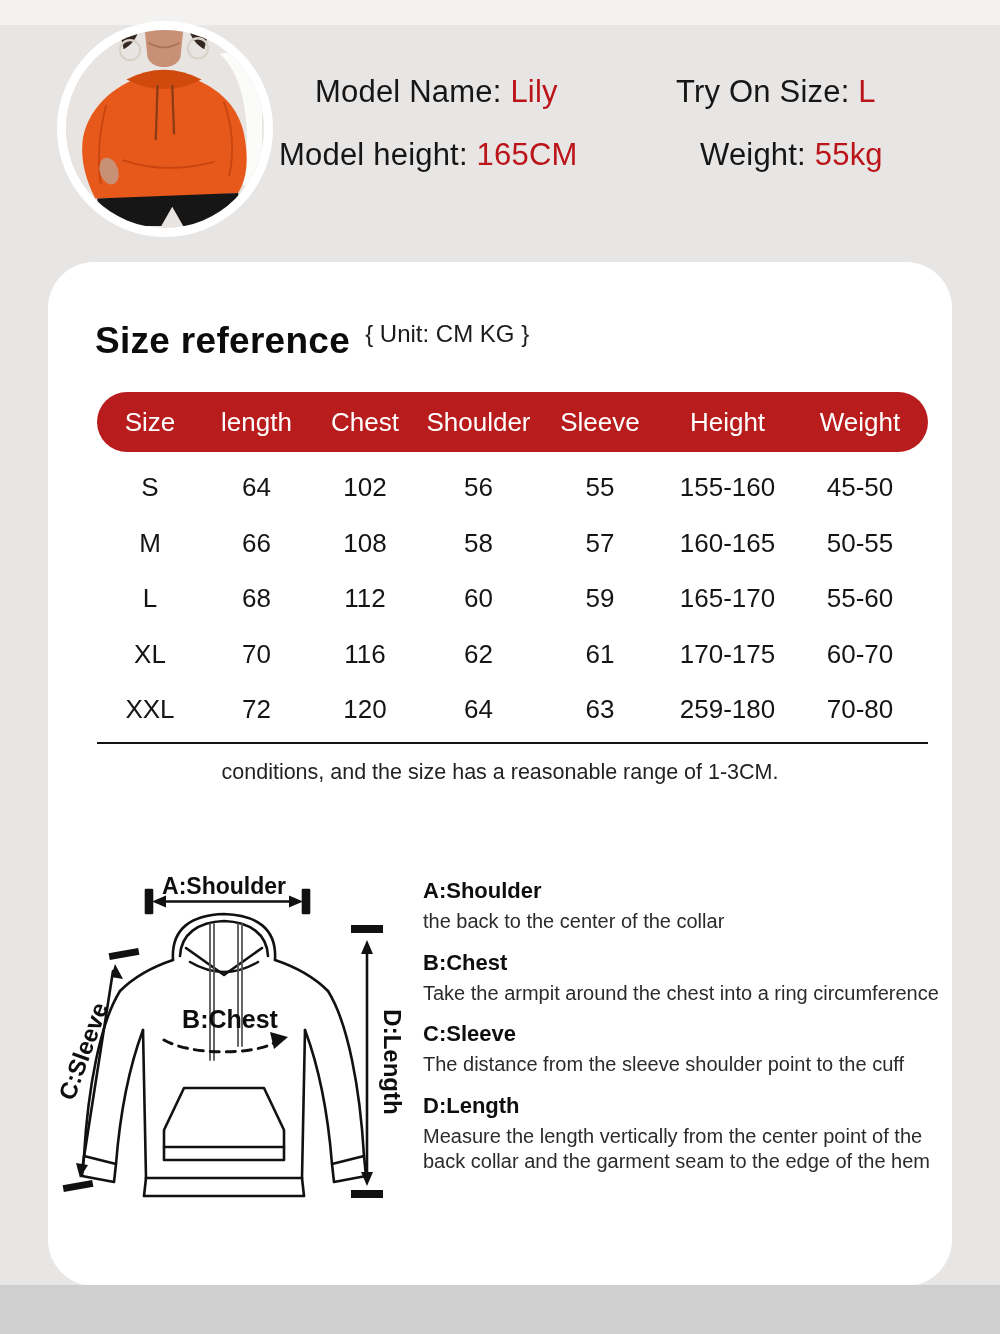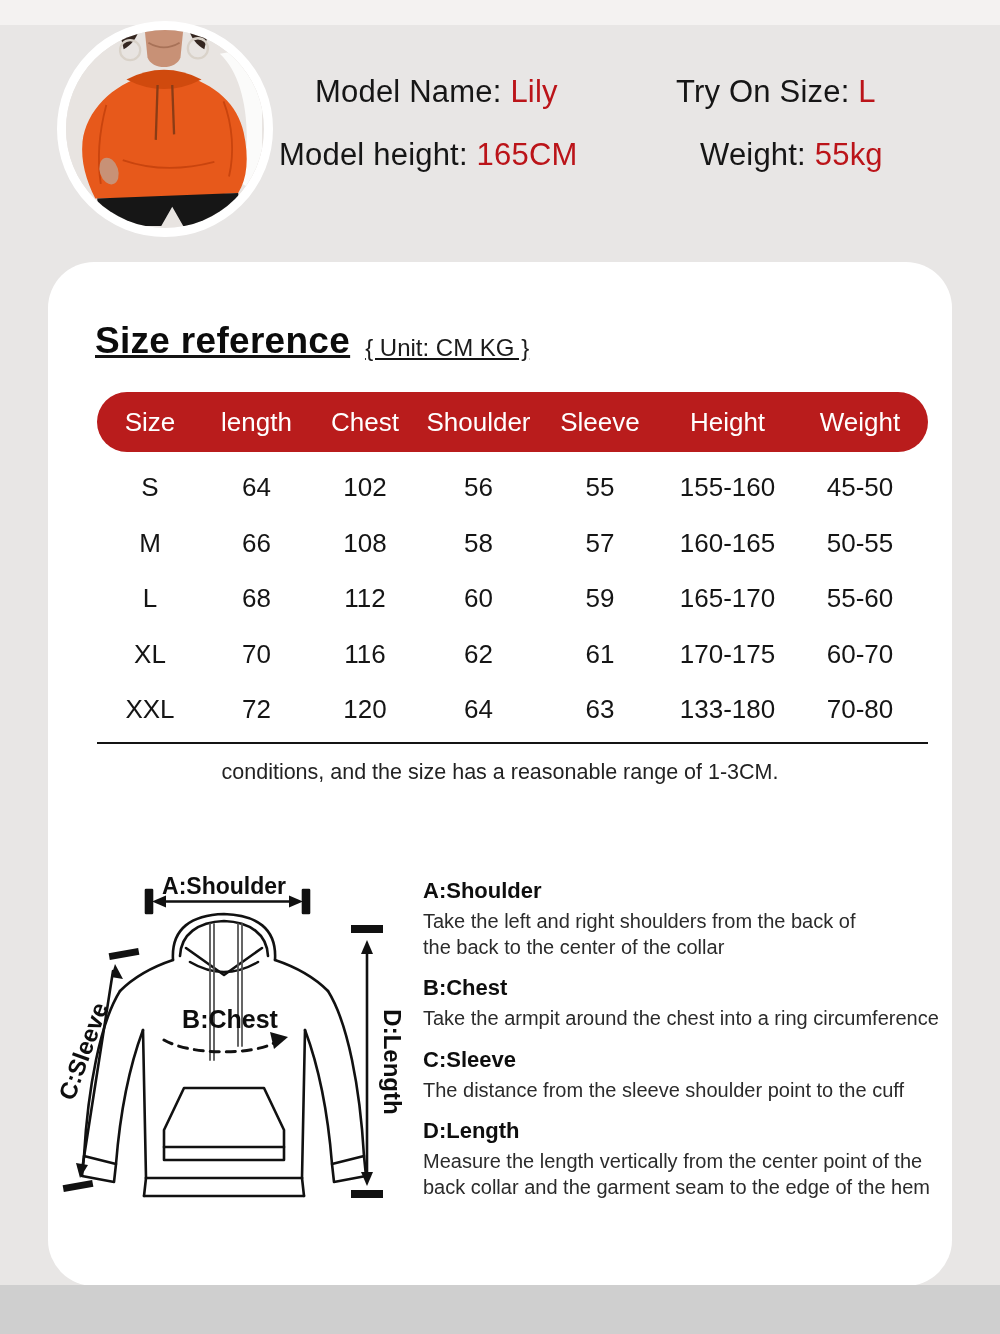--- a/index.html
+++ b/index.html
@@ -13,21 +13,21 @@
   .info{position:absolute;font-size:31px;letter-spacing:.2px;color:#161616;white-space:nowrap;}
   .info .val{color:#bb1419;}
   .info-name{left:315px;top:74px;}
   .info-size{left:676px;top:74px;}
   .info-height{left:279px;top:137px;text-align:right;}
   .info-weight{left:700px;top:137px;}
 
   
   .card{position:absolute;left:48px;top:262px;width:904px;height:1024px;background:#ffffff;border-radius:46px;}
 
-  .title-row{position:absolute;left:95px;top:320px;display:flex;align-items:flex-end;text-decoration:underline;}
+  .title-row{position:absolute;left:95px;top:320px;display:flex;align-items:flex-start;}
   .title-row h1{margin:0;font-size:37px;font-weight:bold;color:#0c0c0c;letter-spacing:.3px;}
   .unit-note{margin-left:15px;font-size:24px;color:#1c1c1c;}
 
   .grid7{display:grid;grid-template-columns:106px 107px 110px 117px 126px 129px 136px;
          justify-items:center;align-items:center;}
   .thead{position:absolute;left:97px;top:392px;width:831px;height:60px;background:#b91c1c;
          border-radius:31px;color:#ffffff;font-size:26px;}
   .tbody{position:absolute;left:97px;top:460px;width:831px;font-size:26px;color:#151515;}
   .tr{height:55.5px;}
   .divider{position:absolute;left:97px;top:742px;width:831px;height:2px;background:#141414;}
@@ -128,21 +128,21 @@
       <div>61</div>
       <div>170-175</div>
       <div>60-70</div>
     </div>
     <div class="tr grid7">
       <div>XXL</div>
       <div>72</div>
       <div>120</div>
       <div>64</div>
       <div>63</div>
-      <div>133-180</div>
+      <div>259-180</div>
       <div>70-80</div>
     </div>
   </div>
 
   <div class="divider"></div>
 
   <div class="tips">
     <div>conditions, and the size has a reasonable range of 1-3CM.</div>
   </div>
 
@@ -204,21 +204,20 @@
       <text x="184" y="36" font-size="23" text-anchor="middle">A:Shoulder</text>
       <text x="190" y="170" font-size="25" text-anchor="middle">B:Chest</text>
       <text x="51" y="196" font-size="24" text-anchor="middle" transform="rotate(-70 51 196)">C:Sleeve</text>
       <text x="344" y="204" font-size="24" text-anchor="middle" transform="rotate(90 344 204)">D:Length</text>
     </g>
   </svg>
 
   <div class="guide">
     <div class="guide-block">
       <h3>A:Shoulder</h3>
-      <div class="guide-line">Take the left and right shoulders from the back of</div>
       <div class="guide-line">the back to the center of the collar</div>
     </div>
     <div class="guide-block">
       <h3>B:Chest</h3>
       <div class="guide-line">Take the armpit around the chest into a ring circumference</div>
     </div>
     <div class="guide-block">
       <h3>C:Sleeve</h3>
       <div class="guide-line">The distance from the sleeve shoulder point to the cuff</div>
     </div>

